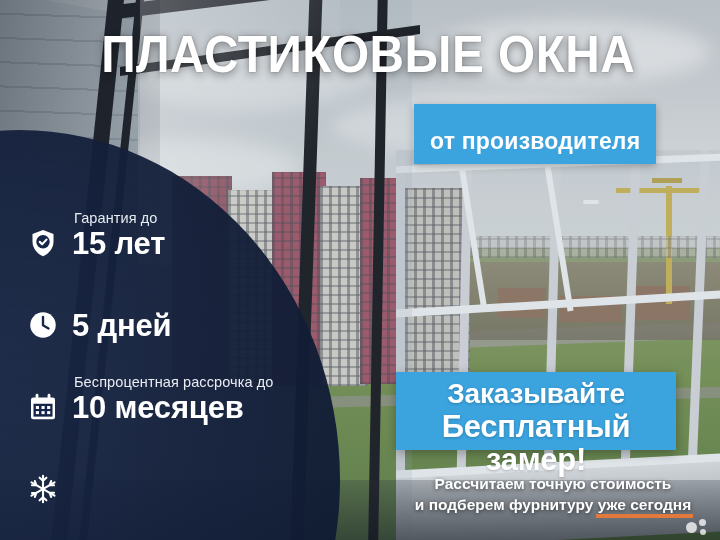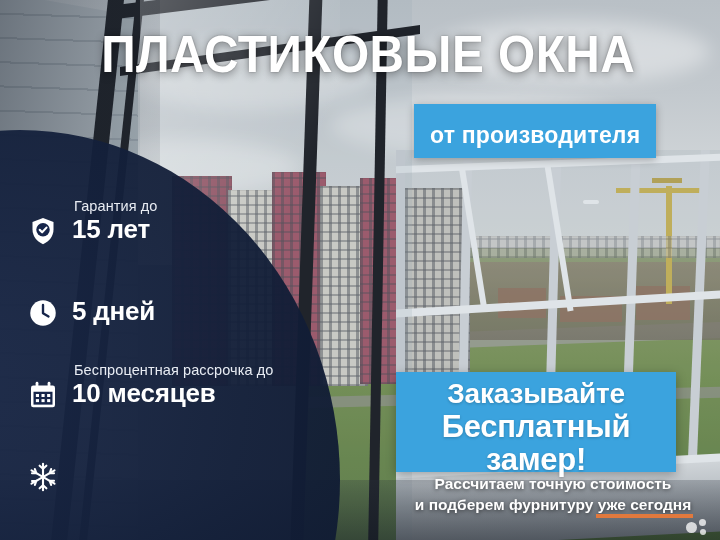--- a/index.html
+++ b/index.html
@@ -150,61 +150,61 @@
     line-height: 1;
     color: #ffffff;
     transform: scaleX(.92);
     text-shadow: 0 2px 10px rgba(0,0,0,.45), 0 0 2px rgba(0,0,0,.35);
     padding-left: 18px;
   }
 
   
   .badge-mfr {
     position: absolute; left: 414px; top: 104px;
-    padding: 18px 16px 9px 16px;
+    padding: 24px 16px 9px 16px;
     background: #3ba3de;
     color: #ffffff;
     font-weight: 700;
     font-size: 23px;
     letter-spacing: .2px;
     white-space: nowrap;
     box-shadow: 0 2px 8px rgba(0,0,0,.28);
   }
 
   
   .features {
-    position: absolute; left: 26px; top: 196px; width: 290px;
+    position: absolute; left: 26px; top: 208px; width: 290px;
   }
   .feature { position: relative; height: 82px; }
   .feature .f-icon {
     position: absolute; left: 2px; top: 20px;
     width: 30px; height: 30px;
     color: #ffffff;
   }
   .feature .f-icon svg { width: 30px; height: 30px; display: block; fill: #ffffff; }
   .feature .f-label {
     position: absolute; left: 48px; top: 2px;
     color: #e8ecf3;
     font-size: 14.5px;
     font-weight: 400;
     letter-spacing: .1px;
     white-space: nowrap;
   }
   .feature .f-value {
     position: absolute; left: 46px; top: 18px;
     color: #ffffff;
-    font-size: 26px;
+    font-size: 31px;
     font-weight: 700;
     letter-spacing: -.2px;
     white-space: nowrap;
   }
 
   
   .cta {
-    position: absolute; left: 396px; top: 372px; width: 280px; height: 100px;
+    position: absolute; left: 396px; top: 372px; width: 280px; height: 78px;
     background: #3ba3de;
     box-shadow: 0 3px 10px rgba(0,0,0,.3);
   }
   .cta-l1 {
     position: absolute; left: 0; top: 7px; width: 280px;
     text-align: center;
     color: #ffffff; font-weight: 700; font-size: 28px; line-height: 1.05;
     letter-spacing: -.2px;
     text-shadow: 0 1px 3px rgba(0,0,0,.22);
   }

